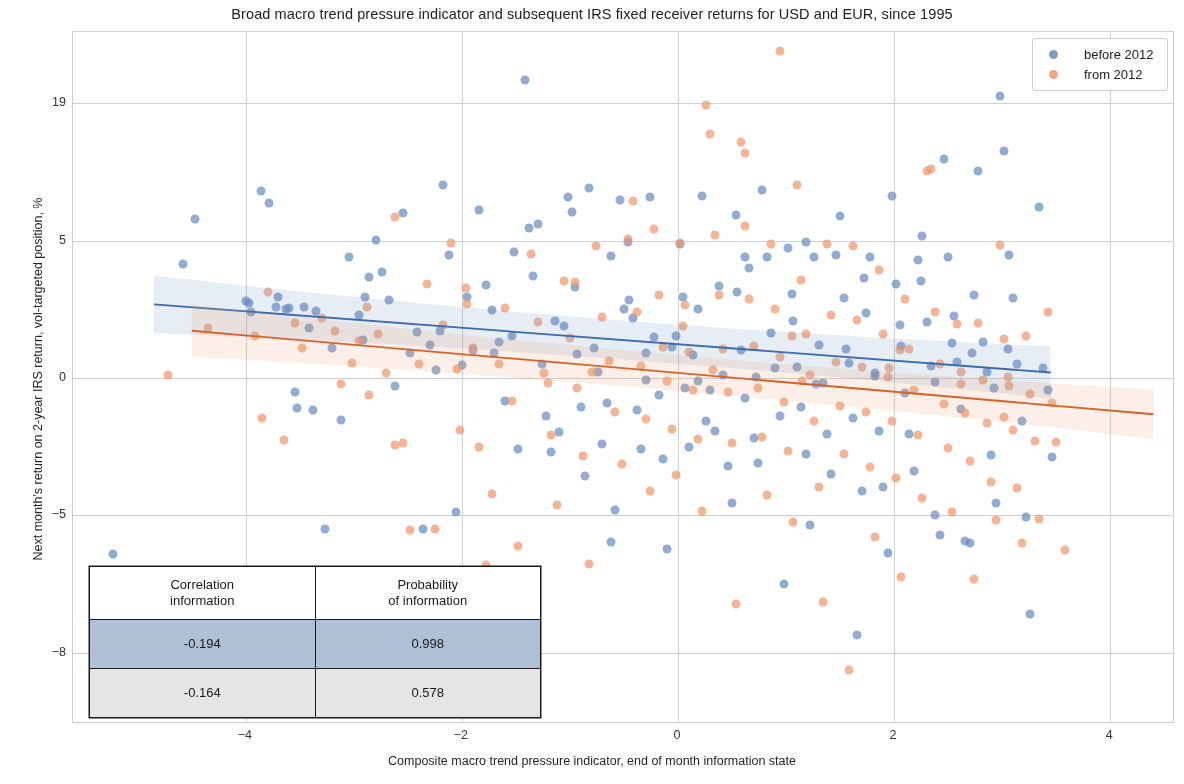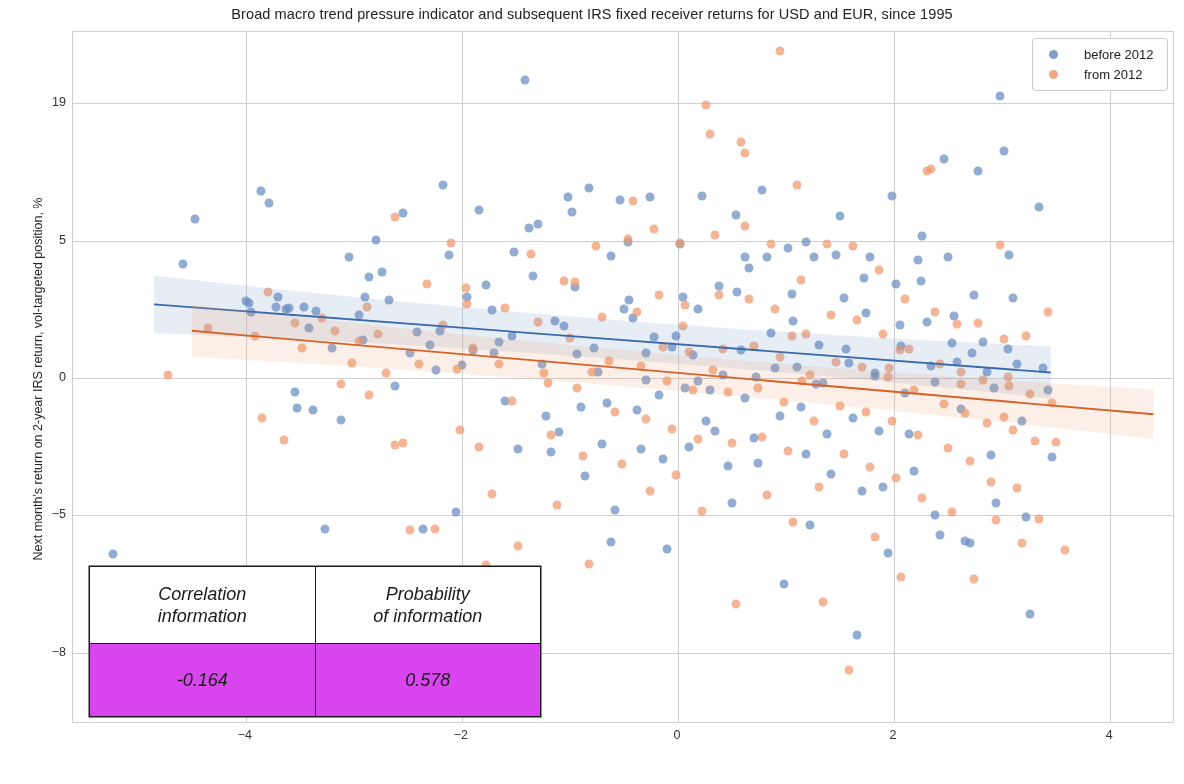--- a/index.html
+++ b/index.html
@@ -82,26 +82,26 @@
 
   
   #stats-table{
     position:absolute;left:89px;top:566px;
     width:452px;border-collapse:collapse;
     table-layout:fixed;
     box-shadow:0 0 0 .5px #1a1a1a;
   }
   #stats-table td{
     border:1.3px solid #1a1a1a;
-    text-align:center;font-size:18px;color:#1a1a1a;
-    height:44px;padding:14px 4px;line-height:1.25;font-style:italic;
+    text-align:center;font-size:13px;color:#1a1a1a;
+    height:44px;padding:2px 4px;line-height:1.25;
   }
   #stats-table td.head{background:#ffffff;height:48px;}
   #stats-table tr.row-a td{background:#aebfd6;}
-  #stats-table tr.row-b td{background:#d946ef;}
+  #stats-table tr.row-b td{background:#e5e5e5;}
 </style>
 </head>
 <body>
 
 <div id="root">
 
   <div id="chart-title">Broad macro trend pressure indicator and subsequent IRS fixed receiver returns for USD and EUR, since 1995</div>
 
   <div id="plot-area">
     <div id="grid-layer">
@@ -499,20 +499,21 @@
       <div class="ytick" style="top: 377px;">0</div>
       <div class="ytick" style="top: 514.302px;">−5</div>
       <div class="ytick" style="top: 651.603px;">−8</div>
       <div class="xtick" style="left: 244.863px;">−4</div>
       <div class="xtick" style="left: 460.941px;">−2</div>
       <div class="xtick" style="left: 677.02px;">0</div>
       <div class="xtick" style="left: 893.098px;">2</div>
       <div class="xtick" style="left: 1109.18px;">4</div>
     </div>
 
+  <div id="xaxis-label">Composite macro trend pressure indicator, end of month information state</div>
   <div id="yaxis-label">Next month's return on 2-year IRS return, vol-targeted position, %</div>
 
   <div id="legend">
     <div class="legend-row">
       <span class="legend-dot a"></span>
       <span class="legend-label">before 2012</span>
     </div>
     <div class="legend-row">
       <span class="legend-dot b"></span>
       <span class="legend-label">from 2012</span>
@@ -524,20 +525,24 @@
       <tr>
         <td class="head">
           <span>Correlation</span><br>
           <span>information</span>
         </td>
         <td class="head">
           <span>Probability</span><br>
           <span>of information</span>
         </td>
       </tr>
+      <tr class="row-a">
+        <td>-0.194</td>
+        <td>0.998</td>
+      </tr>
       <tr class="row-b">
         <td>-0.164</td>
         <td>0.578</td>
       </tr>
     </tbody>
   </table>
 
 </div>
 
 </body></html>

